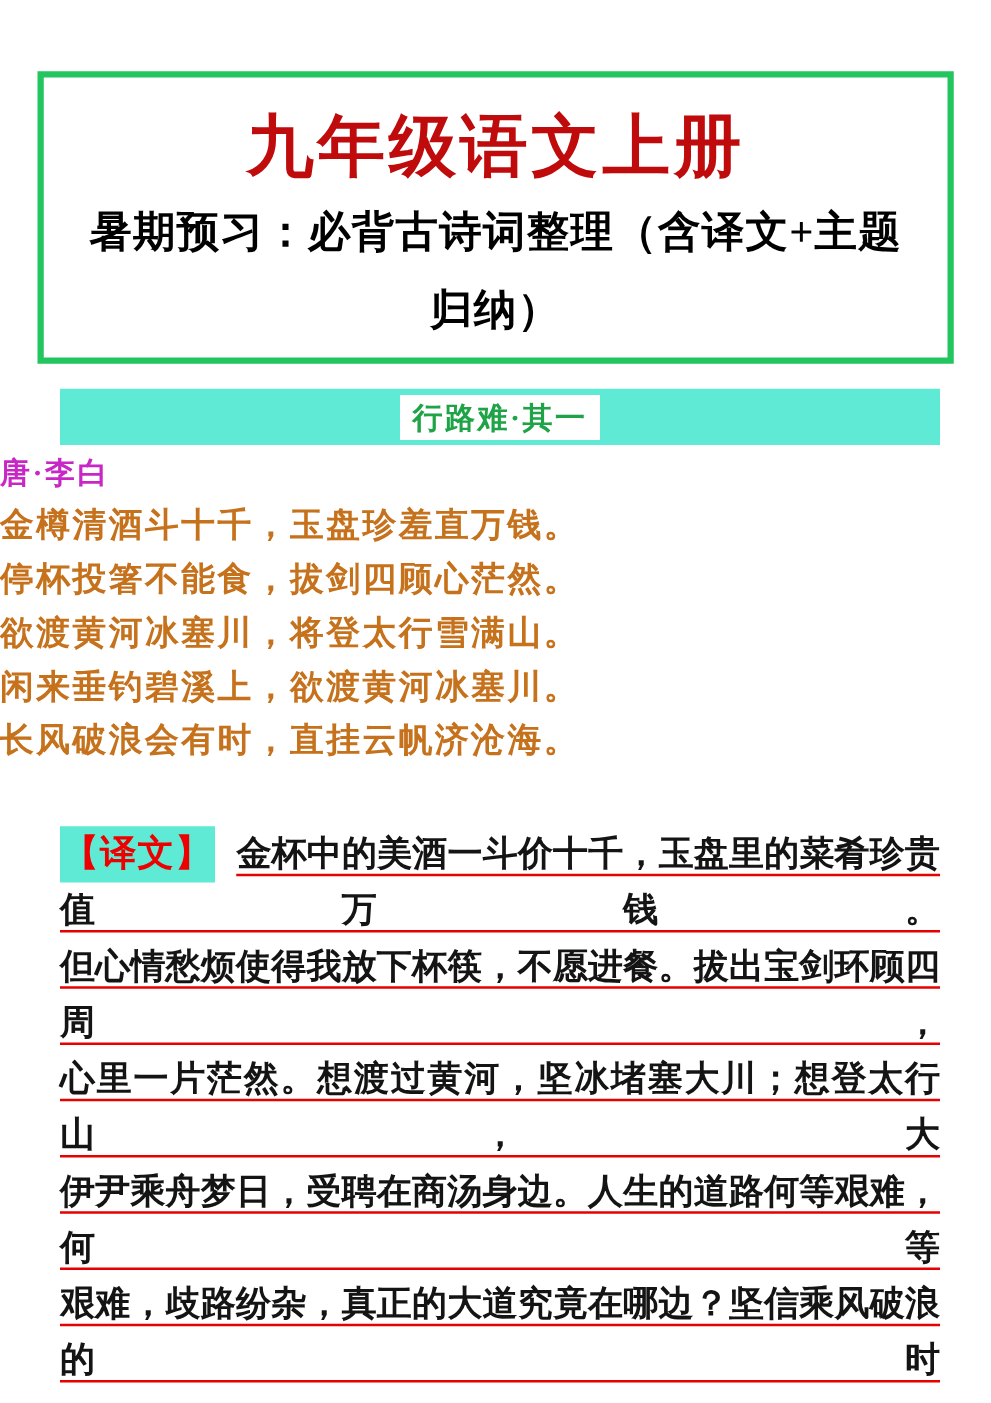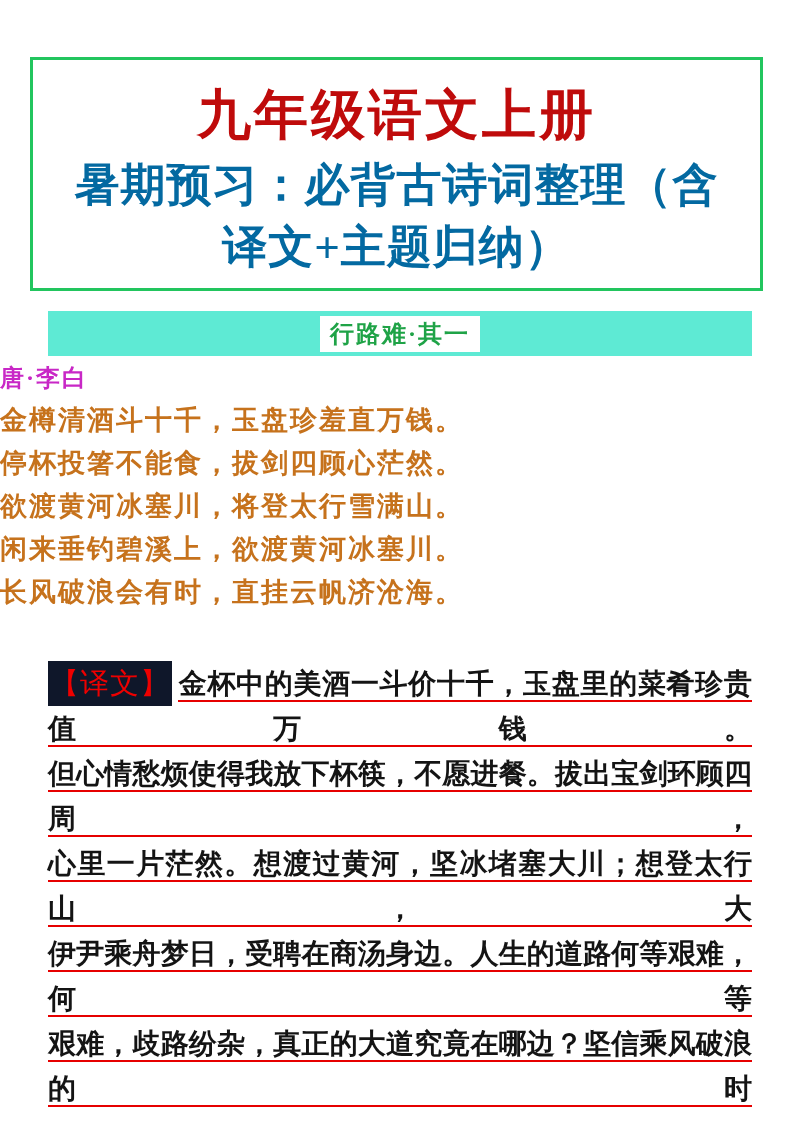--- a/index.html
+++ b/index.html
@@ -13,38 +13,38 @@
     width: 793px; height: 1122px;
     background: #ffffff;
     overflow: hidden;
   }
 
   
   .header-box {
     position: absolute;
     left: 30px; top: 57px;
     width: 733px; height: 234px;
-    border: 3px solid #22c55e;
+    border: 5px solid #22c55e;
     box-sizing: border-box;
     text-align: center;
   }
   .doc-title {
     margin-top: 24px;
     font-size: 54px;
     font-weight: bold;
     color: #bf0b0b;
     line-height: 1.15;
     letter-spacing: 3px;
   }
   .doc-subtitle {
     margin-top: 8px;
     padding: 0 34px;
-    font-size: 45px;
+    font-size: 34px;
     font-weight: bold;
-    color: #0369a1;
+    color: #000000;
     line-height: 62px;
     letter-spacing: 1px;
   }
 
   
   .banner {
     position: absolute;
     left: 48px; top: 311px;
     width: 704px; height: 45px;
     background: #5eead4;
@@ -101,26 +101,26 @@
     text-align: justify;
     text-align-last: justify;
     text-decoration: underline;
     text-decoration-color: #e60000;
     text-decoration-thickness: 2px;
     text-underline-offset: 7px;
   }
   .t-label {
     display: inline-block;           
     text-decoration: none;
-    background: #0f172a;
+    background: #5eead4;
     color: #ee0000;
     font-size: 29px;
-    font-weight: normal;
+    font-weight: bold;
     padding: 0 2px;
-    margin-right: 6px;
+    margin-right: 17px;
     letter-spacing: 1px;
   }
   .fallback-char {
     font-weight: normal;             
   }
 </style>
 </head>
 <body>
 
 <div class="page">

